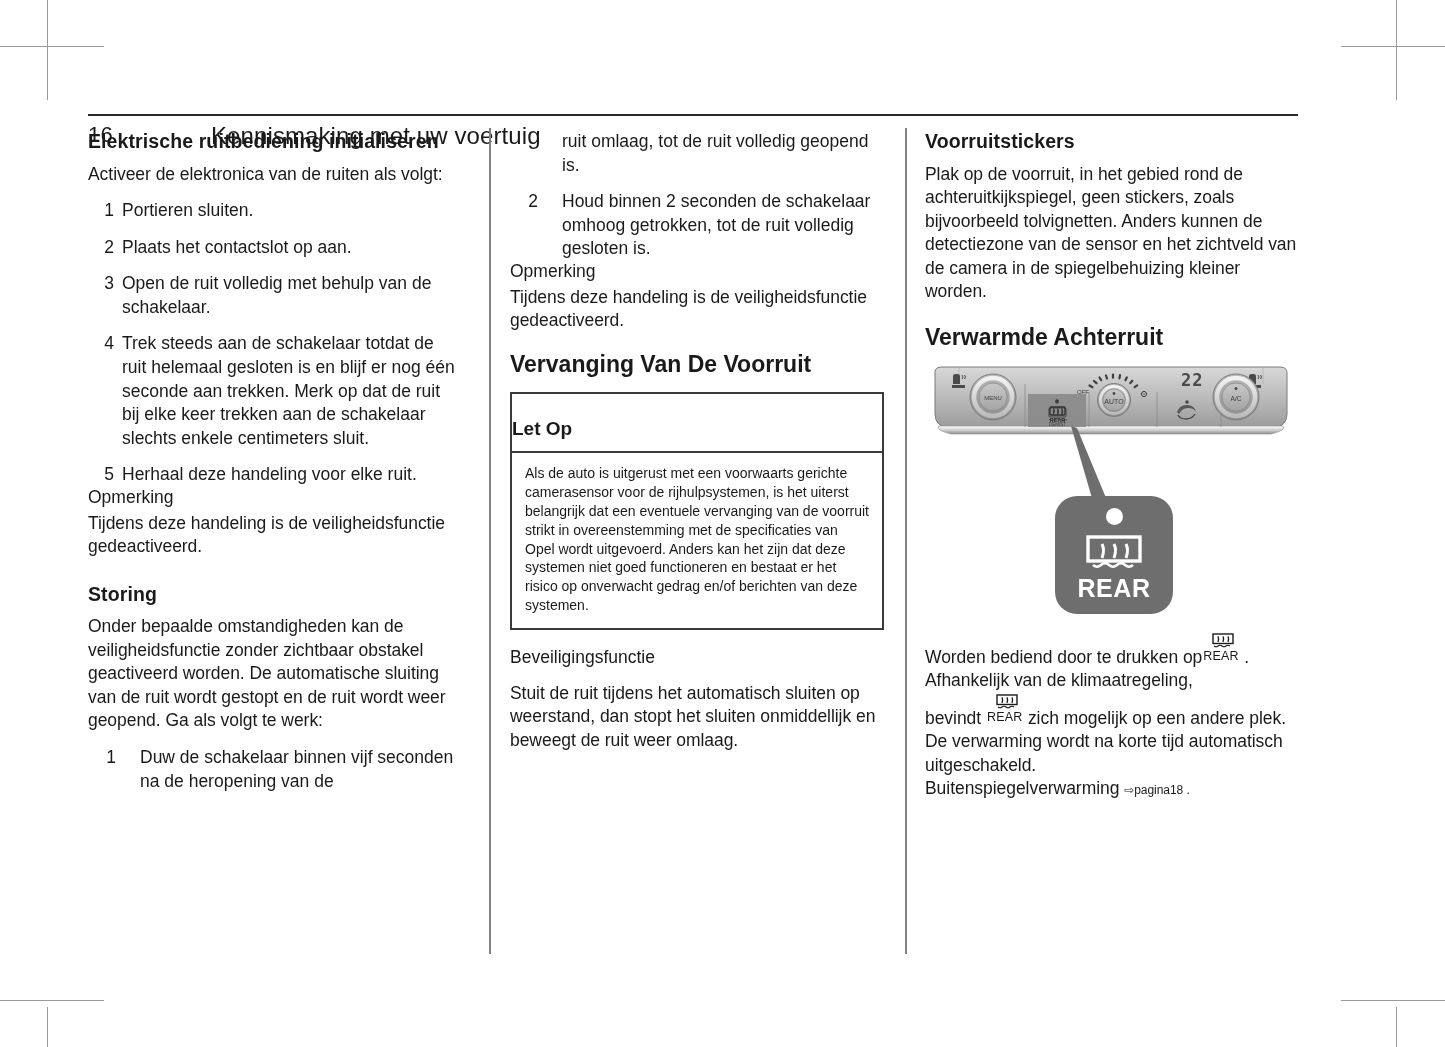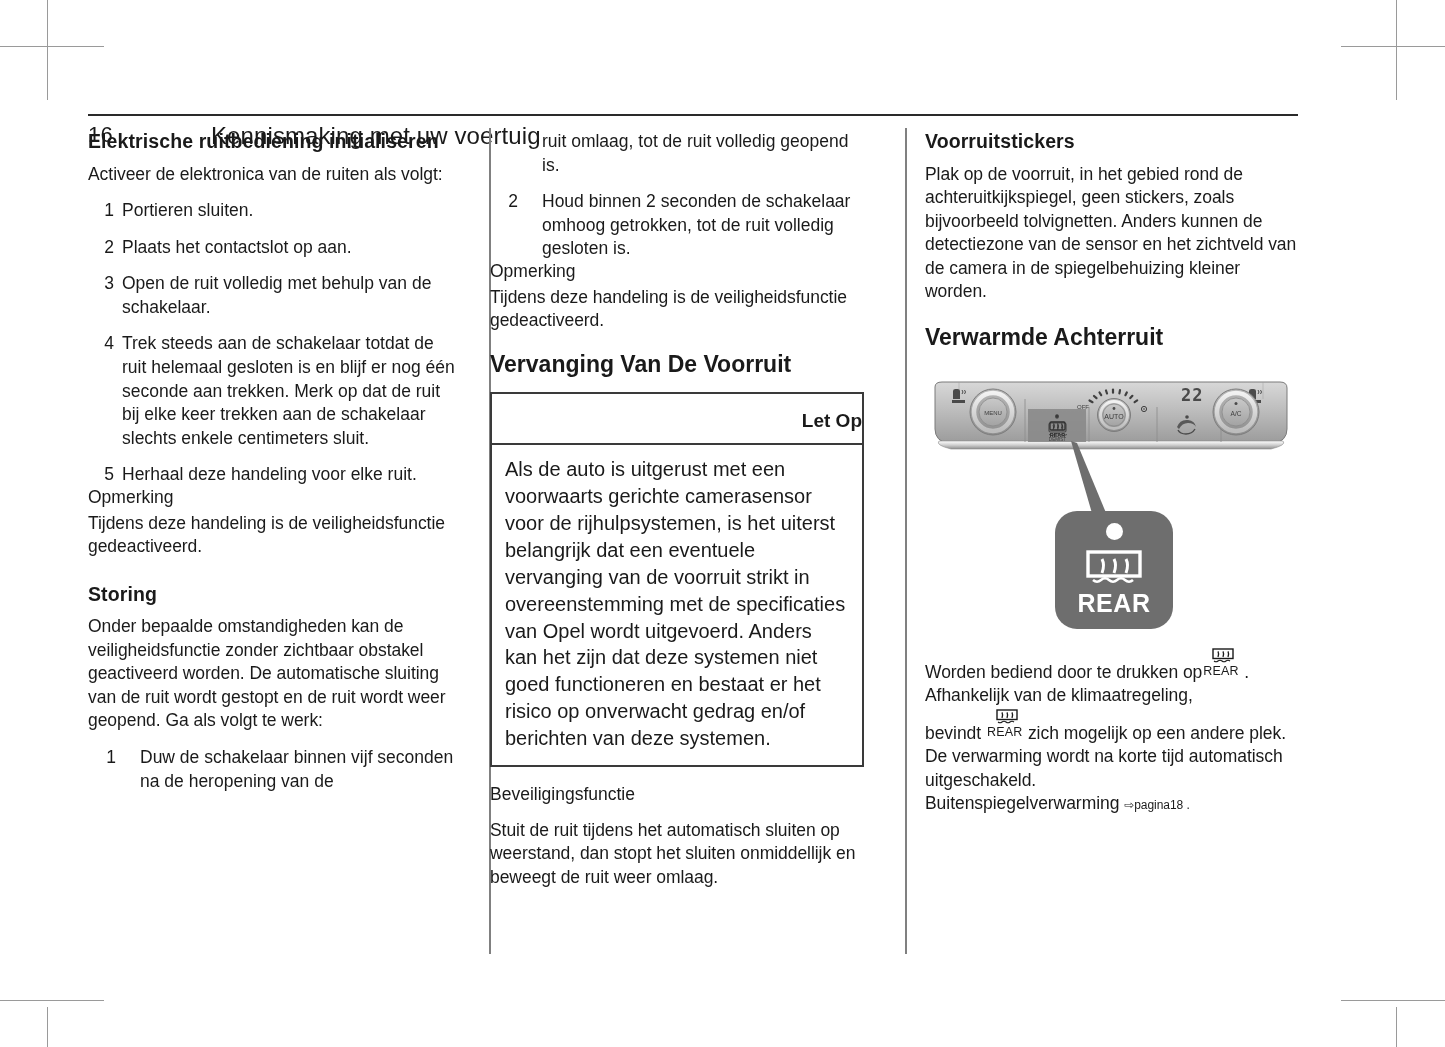--- a/index.html
+++ b/index.html
@@ -34,21 +34,21 @@
   .header-rule{position:absolute;left:88px;top:114px;width:1210px;height:2px;background:#2a2a2a;}
 
   
   .col-rule{position:absolute;width:2px;background:#808080;top:128px;height:826px;}
   .col-rule.r1{left:489px;}
   .col-rule.r2{left:905px;}
 
   
   .col{position:absolute;top:130px;}
   .col1{left:88px;width:374px;}
-  .col2{left:490px;width:374px;}
+  .col2{left:510px;width:374px;}
   .col3{left:925px;width:372px;}
 
   h2.sec{
     font-size:19.5px;font-weight:700;margin:0 0 9px 0;line-height:1.22;
     letter-spacing:.1px;
   }
   h2.big{
     font-size:23px;font-weight:700;margin:18px 0 14px 0;line-height:1.2;
   }
   h3.sub{
@@ -68,24 +68,24 @@
   }
   ol.steps li .num{position:absolute;left:8px;top:0;width:18px;text-align:right;}
   ol.steps.wide li{padding-left:52px;}
   ol.steps.wide li .num{left:10px;width:18px;}
   ol.steps li:last-child{margin-bottom:0;}
 
   
   .notice{border:2px solid #3a3a3a;margin-top:4px;}
   .notice-head{
     border-bottom:2px solid #3a3a3a;
-    text-align:right;font-size:19px;font-weight:700;
-    padding:16px 0 11px 0;
-  }
-  .notice-body{padding:11px 13px 13px 13px;font-size:20px;line-height:1.345;}
+    text-align:left;font-size:19px;font-weight:700;
+    padding:24px 0 11px 0;
+  }
+  .notice-body{padding:11px 13px 13px 13px;font-size:14px;line-height:1.345;}
 
   
   .figure{position:relative;width:372px;height:280px;margin-top:6px;}
   .panel-wrap{position:absolute;left:4px;top:0;width:364px;height:80px;}
   .callout-btn{
     position:absolute;left:130px;top:132px;width:118px;height:118px;
     background:#6e6e6e;border-radius:22px;
     display:flex;flex-direction:column;align-items:center;justify-content:center;
   }
   .callout-led{width:17px;height:17px;border-radius:50%;background:#fff;margin-bottom:9px;}
@@ -170,21 +170,21 @@
     </div>
 
     <h3 class="sub" style="margin-top:17px;">Beveiligingsfunctie</h3>
     <p class="body gap">Stuit de ruit tijdens het automatisch sluiten op weerstand, dan stopt het sluiten onmiddellijk en beweegt de ruit weer omlaag.</p>
   </div>
 
   <div class="col col3">
     <h2 class="sec">Voorruitstickers</h2>
     <p class="body">Plak op de voorruit, in het gebied rond de achteruitkijkspiegel, geen stickers, zoals bijvoorbeeld tolvignetten. Anders kunnen de detectiezone van de sensor en het zichtveld van de camera in de spiegelbehuizing kleiner worden.</p>
 
-    <h2 class="big" style="margin:20px 0 27px 0;">Verwarmde Achterruit</h2>
+    <h2 class="big" style="margin:20px 0 12px 0;">Verwarmde Achterruit</h2>
 
     <div class="figure">
 
       <div class="panel-wrap">
         <svg width="364" height="80" viewBox="0 0 364 80">
           <defs>
             <linearGradient id="pnl" x1="0" y1="0" x2="0" y2="1">
               <stop offset="0" stop-color="#d8d8d8"></stop>
               <stop offset="0.45" stop-color="#bdbdbd"></stop>
               <stop offset="1" stop-color="#9a9a9a"></stop>

